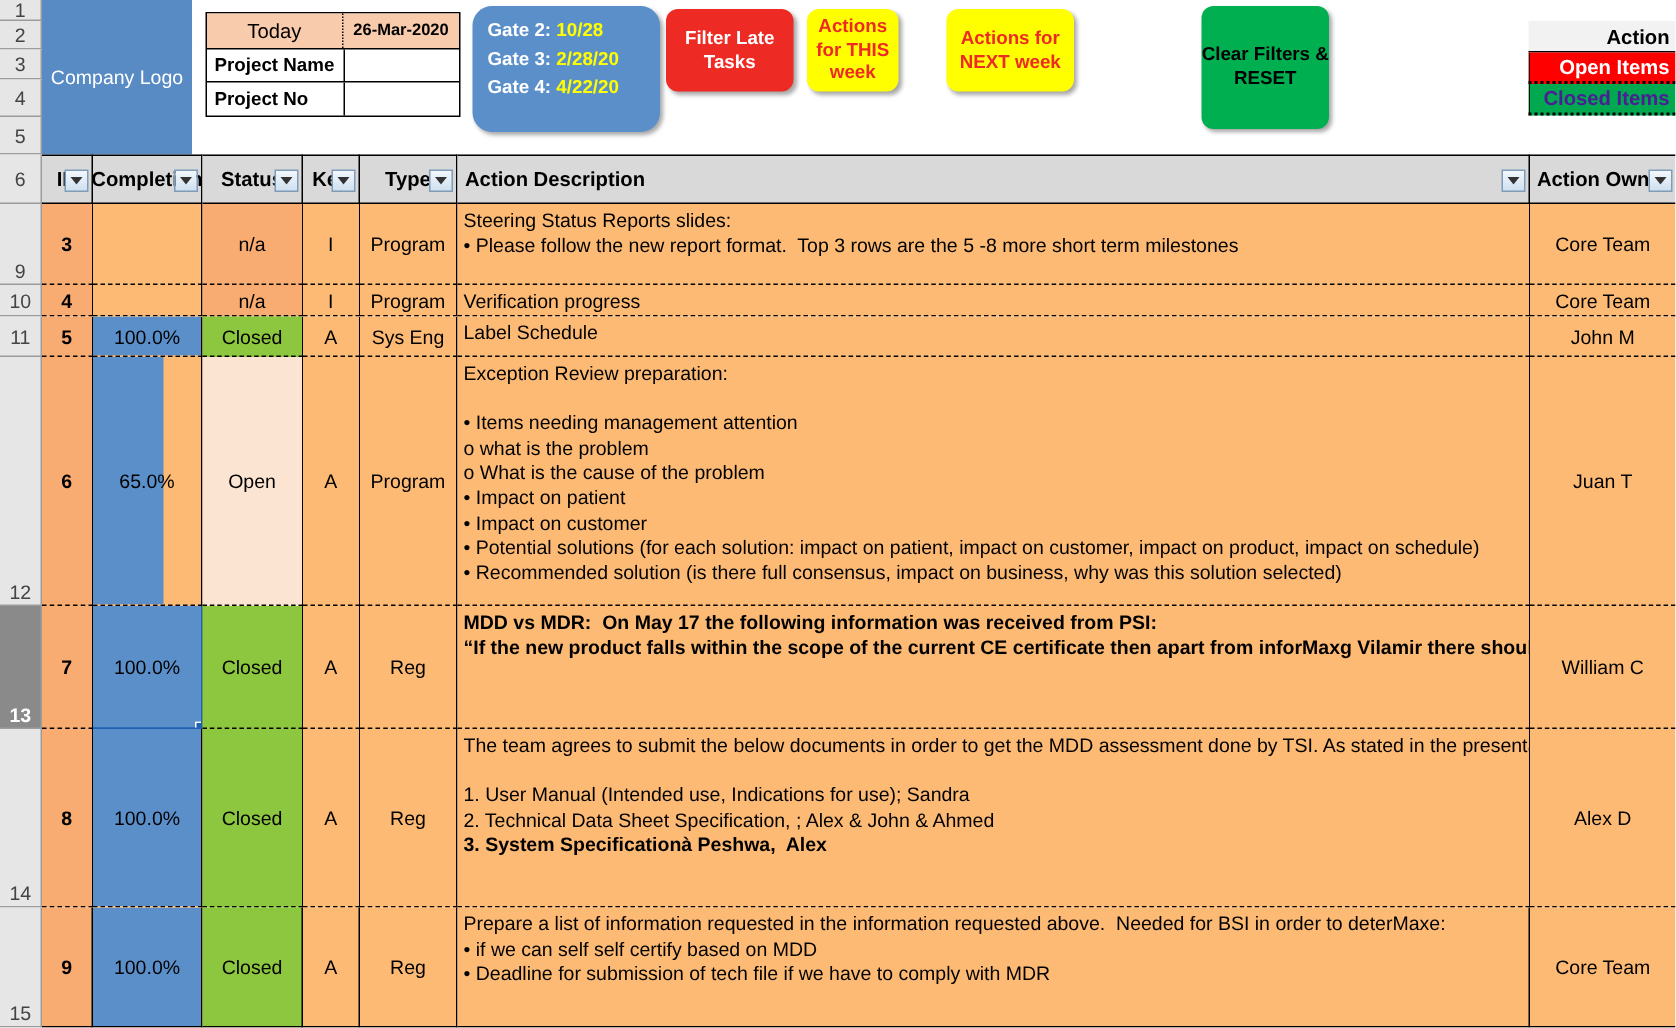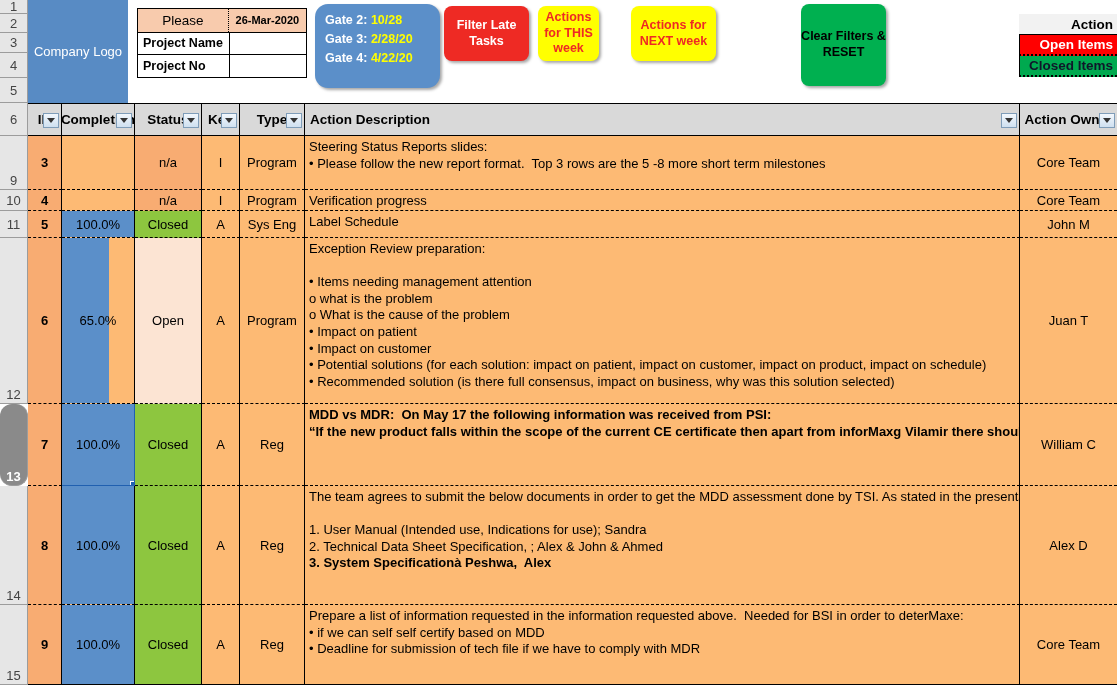--- a/index.html
+++ b/index.html
@@ -13,21 +13,21 @@
 
   
   .rowhdr{
     position:absolute;left:0;width:28px;
     background:#e6e6e6;color:#444;
     border-right:1px solid #9c9c9c;
     border-bottom:1px solid #9c9c9c;
     font-size:13px;display:flex;align-items:flex-end;justify-content:center;
     padding-bottom:1px;box-sizing:border-box;
   }
-  .rowhdr.sel{background:#8a8a8a;color:#fff;font-weight:bold;border-radius:12px;}
+  .rowhdr.sel{background:#8a8a8a;color:#fff;font-weight:bold;}
   .rowhdr.mid{align-items:center;padding-bottom:0;}
 
   
   .logo{
     position:absolute;left:28px;top:0;width:100px;height:103px;
     background:#588bc4;color:#fff;font-size:13px;
     display:flex;align-items:center;justify-content:center;text-align:center;
     line-height:1.35;
   }
   .infobox{position:absolute;left:137px;top:8px;width:170px;height:70px;
@@ -64,21 +64,21 @@
   #btn-next{left:631px;top:6px;width:85px;height:55px;background:#ffff00;color:#ee2a24;}
   #btn-open{left:724px;top:6px;width:87px;height:55px;background:#f5b40a;color:#000;}
   #btn-clear{left:801px;top:4px;width:85px;height:82px;background:#00b050;color:#000;}
 
   .legend{position:absolute;left:1019px;top:14px;width:98px;}
   .legend .l{height:21px;box-sizing:border-box;display:flex;align-items:center;
     justify-content:flex-end;padding-right:4px;font-size:13.5px;font-weight:bold;}
   .legend .l0{background:#f2f2f2;color:#000;border-bottom:1px solid #000;}
   .legend .l1{background:#ff0000;color:#fff;border-bottom:2px dotted #000;
     border-left:1px solid #000;}
-  .legend .l2{background:#00a94f;color:#0f172a;border-bottom:2px dotted #000;
+  .legend .l2{background:#00a94f;color:#4c1d95;border-bottom:2px dotted #000;
     border-left:1px solid #000;}
 
   
   .hdr{
     position:absolute;top:103px;height:33px;
     background:#d9d9d9;border:1px solid #000;border-left:none;
     box-sizing:border-box;font-size:13.5px;font-weight:bold;color:#000;
     display:flex;align-items:center;padding:0 4px;
   }
   .hdr.c{justify-content:center;}
@@ -123,21 +123,21 @@
   <div class="rowhdr mid" style="top:14px;height:19px;">2</div>
   <div class="rowhdr mid" style="top:33px;height:20px;">3</div>
   <div class="rowhdr mid" style="top:53px;height:25px;">4</div>
   <div class="rowhdr mid" style="top:78px;height:25px;">5</div>
   <div class="rowhdr mid" style="top:103px;height:33px;">6</div>
 
   <div class="logo">Company Logo</div>
 
   <div class="infobox">
     <div class="r top">
-      <div class="c1">Please</div>
+      <div class="c1">Today</div>
       <div class="c2">26-Mar-2020</div>
     </div>
     <div class="r">
       <div class="c1 lbl">Project Name</div>
       <div class="c2"></div>
     </div>
     <div class="r">
       <div class="c1 lbl">Project No</div>
       <div class="c2"></div>
     </div>

